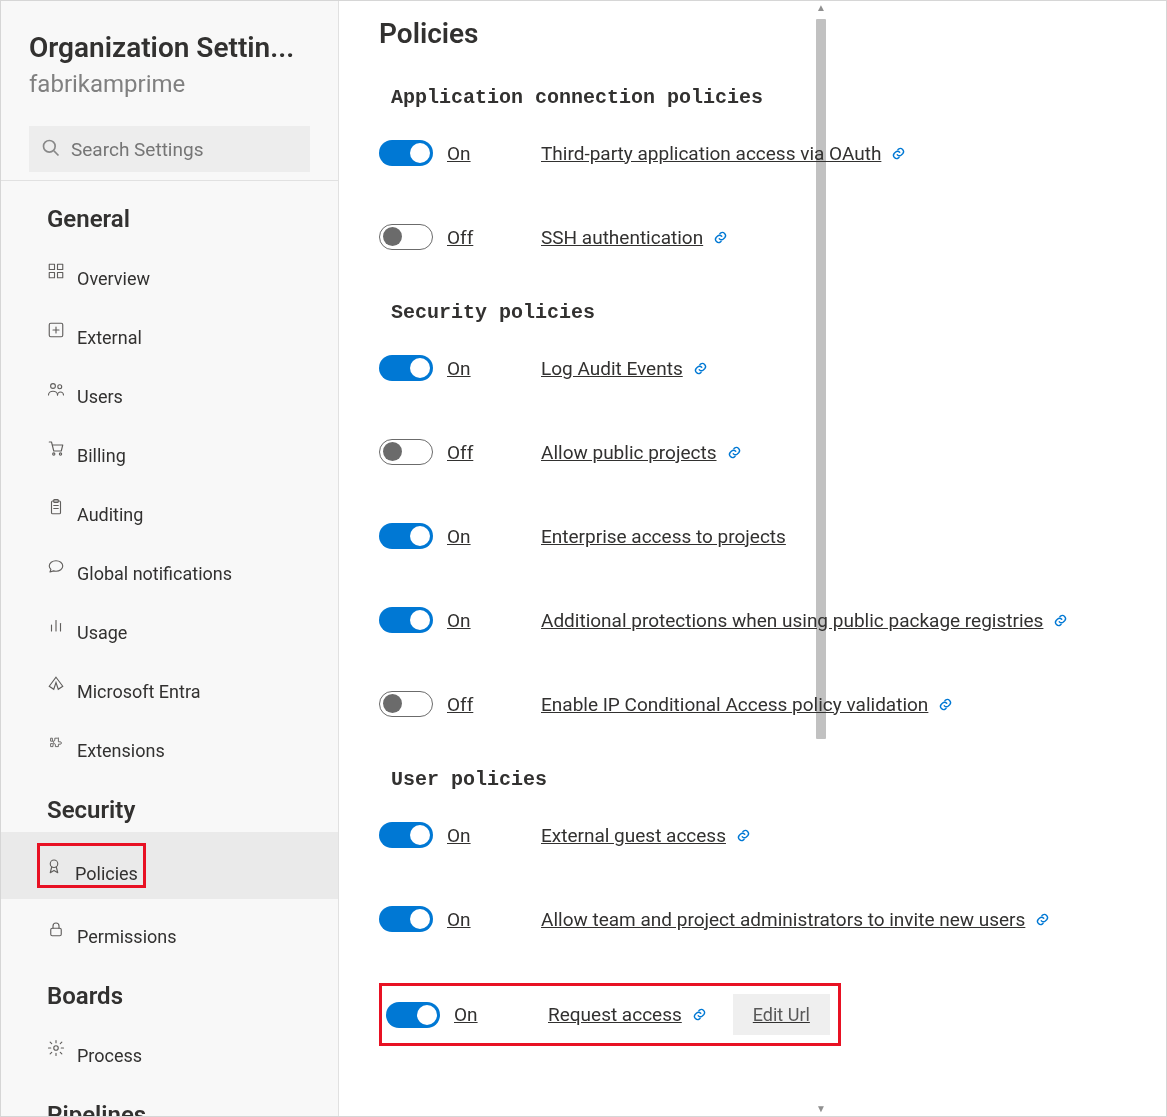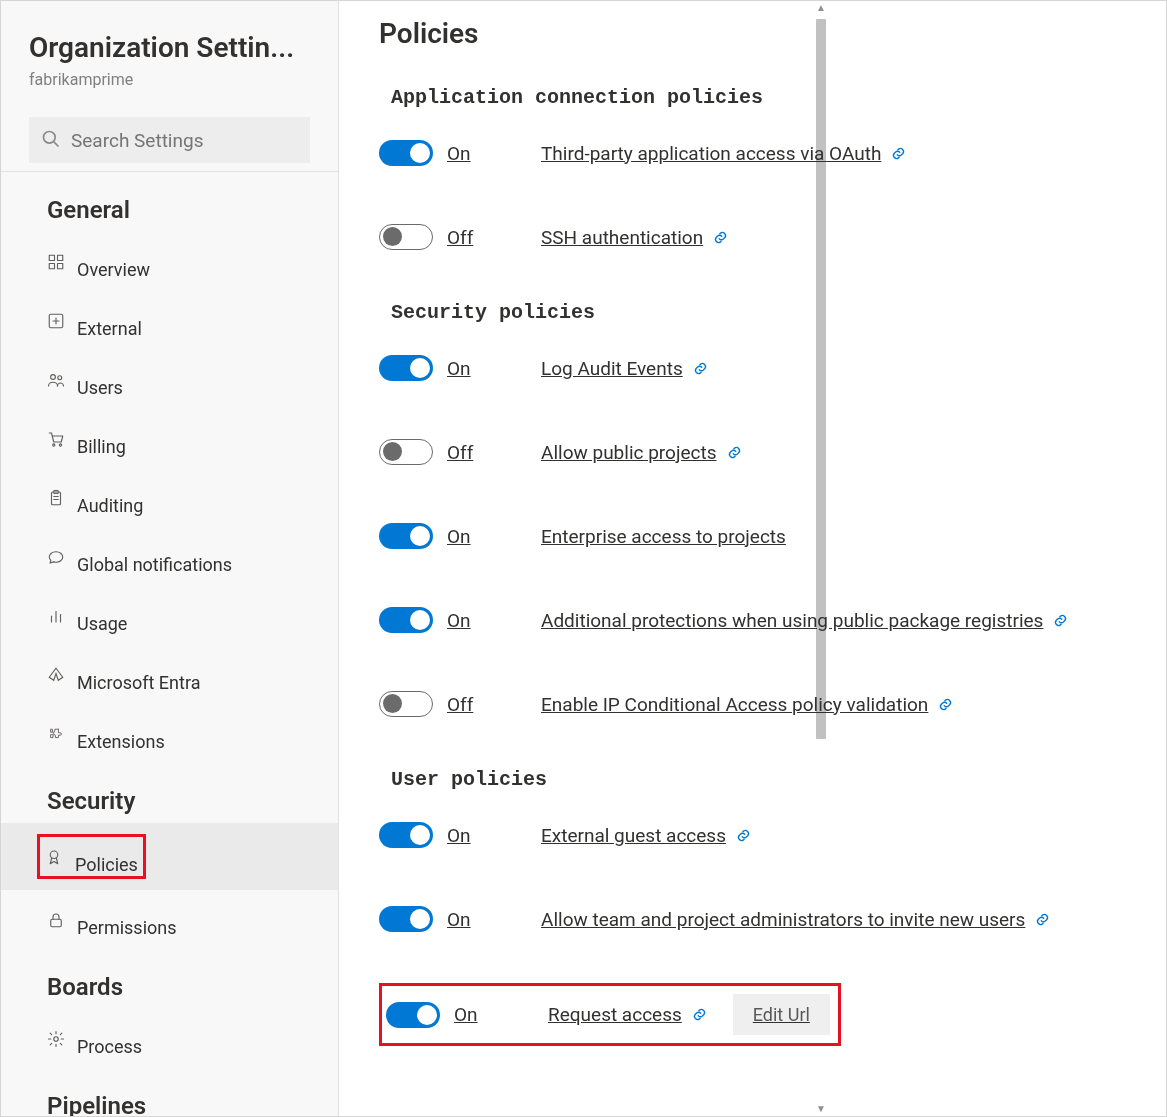--- a/index.html
+++ b/index.html
@@ -35,21 +35,21 @@
   }
   .sidebar-title {
     font-size: 28px;
     font-weight: 600;
     color: #323130;
     white-space: nowrap;
     overflow: hidden;
     text-overflow: ellipsis;
   }
   .org-name {
-    font-size: 16px;
+    font-size: 24px;
     color: #808080;
     margin-top: 6px;
   }
   .search-wrapper {
     margin: 18px 28px 8px 28px;
     position: relative;
     background: #ededed;
     display: flex;
     align-items: center;
     height: 46px;

